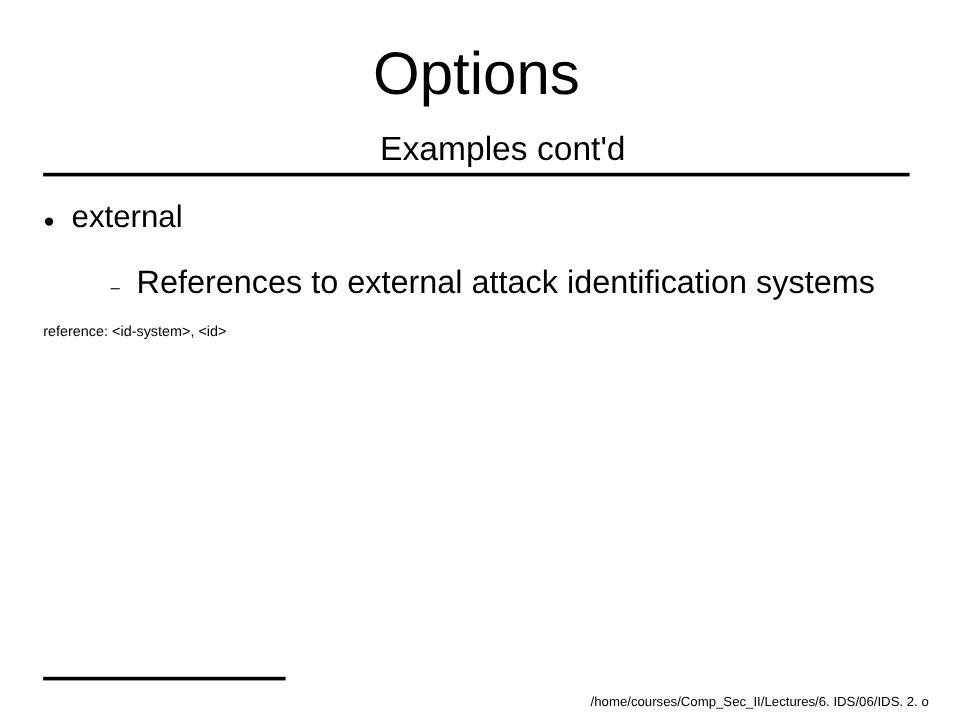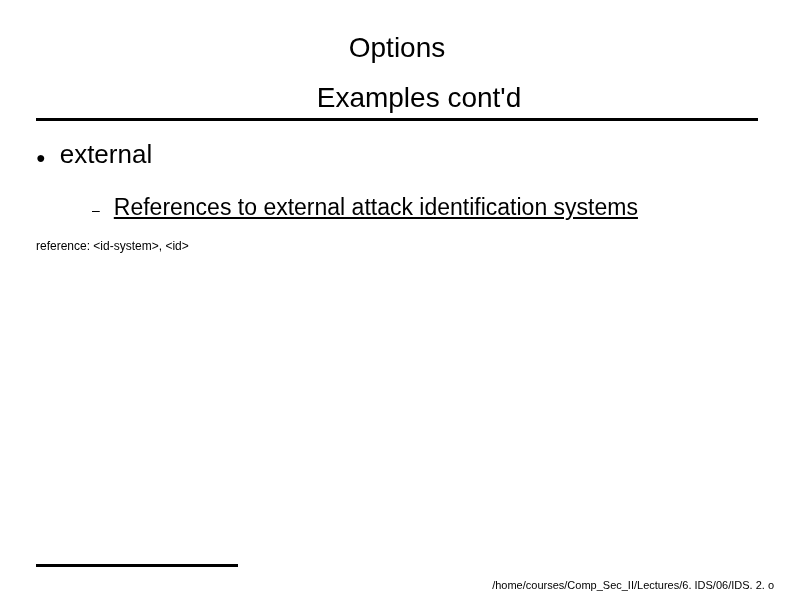--- a/index.html
+++ b/index.html
@@ -1,27 +1,27 @@
 <!DOCTYPE html>
 <html><head>
 <meta charset="utf-8">
 <style>
   * { margin: 0; padding: 0; box-sizing: border-box; }
   html, body { width: 794px; height: 595px; background: #fff; font-family: Arial, Helvetica, sans-serif; color: #000; }
   .slide { position: relative; width: 794px; height: 595px; }
-  .title { text-align: center; font-size: 28px; font-weight: 400; margin-top: 32px; }
+  .title { text-align: center; font-size: 50px; font-weight: 400; margin-top: 32px; }
   .subtitle { text-align: center; font-size: 28px; font-weight: 400; margin-top: 18px; padding-bottom: 4px; padding-left: 44px; }
   .hr-top { border: none; border-top: 3px solid #000; margin: 0 36px; }
   .content { margin: 18px 36px 0 36px; }
   .bullet-row { display: flex; align-items: baseline; }
   .bullet-dot { font-size: 16px; line-height: 1; margin-right: 14px; margin-top: 8px; }
   .bullet-text { font-size: 26px; }
   .sub-row { display: flex; align-items: baseline; margin-top: 24px; margin-left: 56px; }
   .sub-dash { font-size: 14px; margin-right: 14px; margin-top: 6px; }
-  .sub-text { font-size: 23px; text-decoration: underline; }
+  .sub-text { font-size: 27px; }
   .detail-1 { margin-top: 18px; margin-left: 104px; font-size: 17px; }
   .detail-2 { margin-top: 18px; font-size: 12px; }
   .detail-3 { margin-top: 32px; margin-left: 104px; font-size: 12px; }
   .hr-bottom { position: absolute; left: 36px; bottom: 60px; width: 202px; border: none; border-top: 3px solid #000; }
   .footer { position: absolute; right: 20px; bottom: 18px; text-align: right; font-size: 11px; line-height: 1.4; }
 </style>
 </head>
 <body>
 
 <div class="slide">

